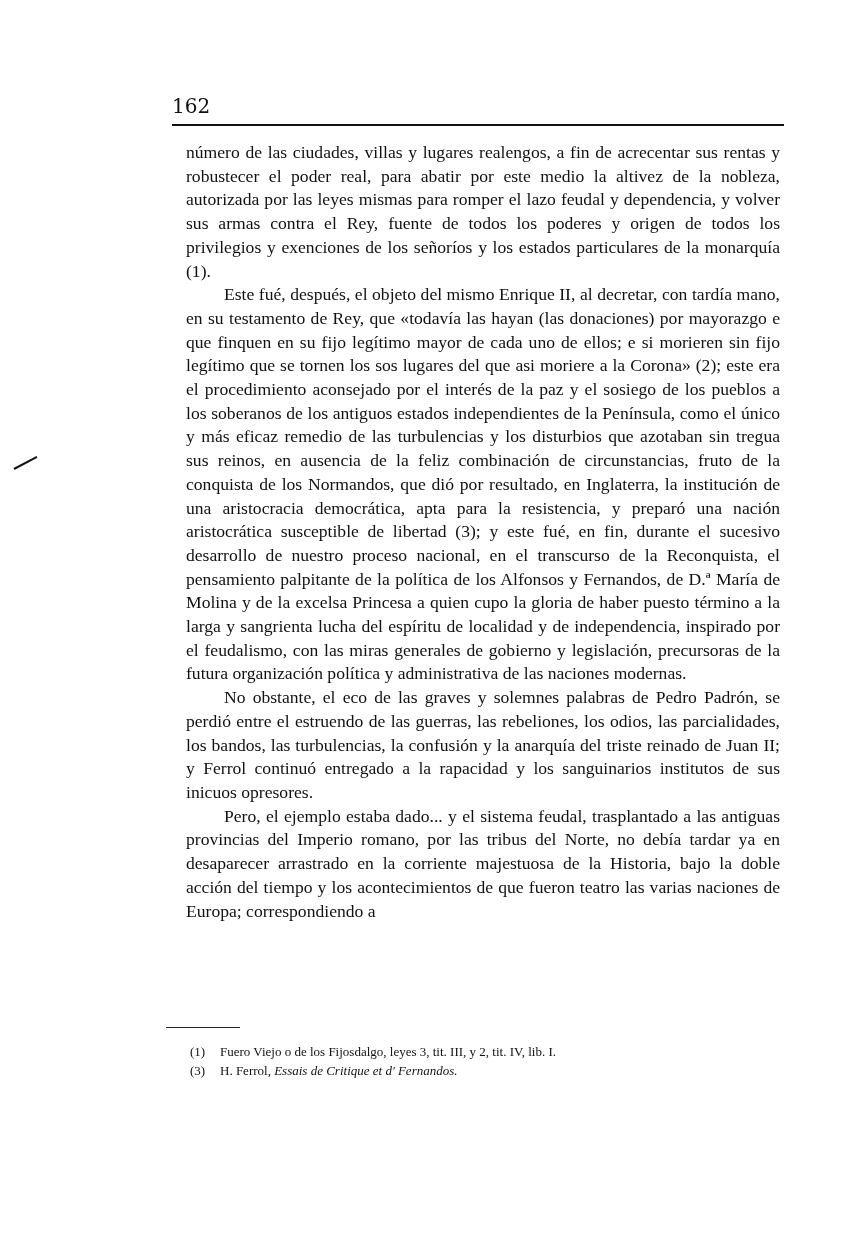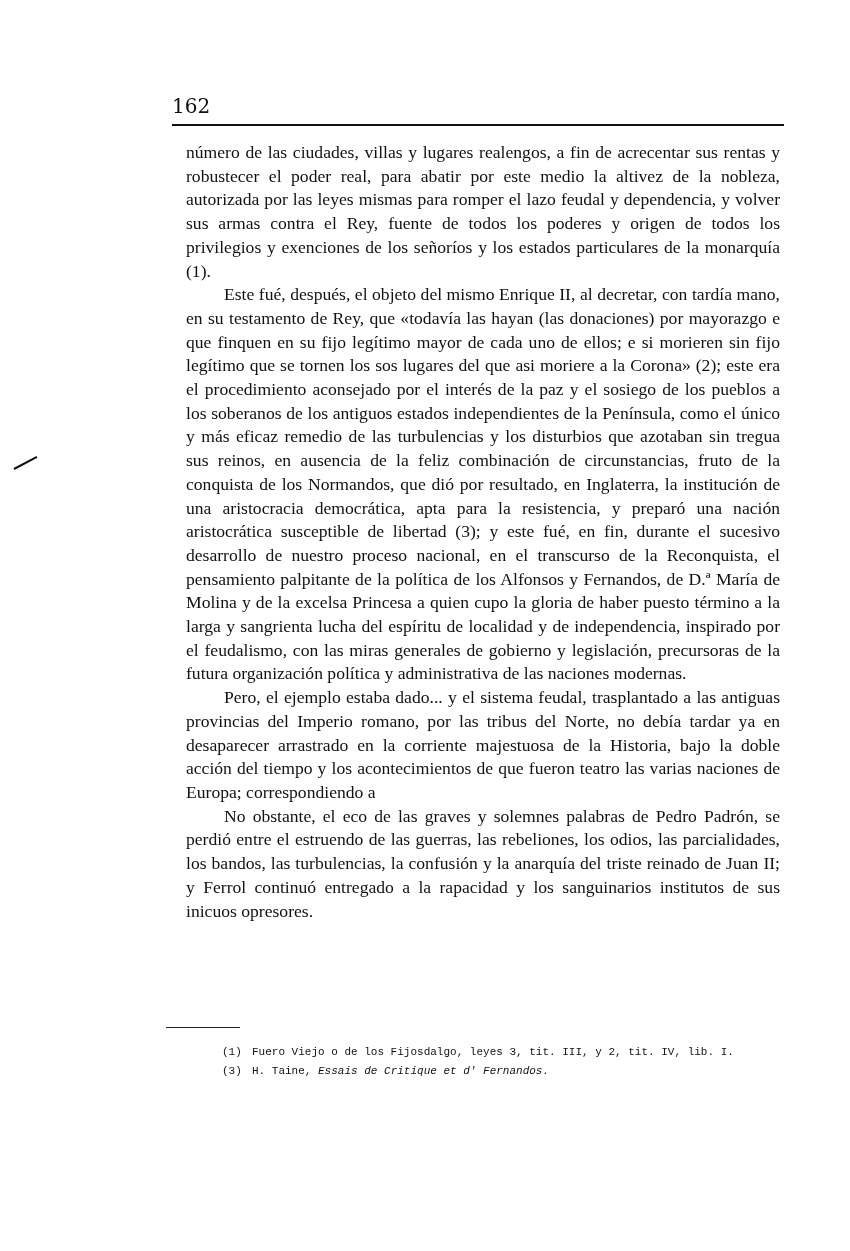--- a/index.html
+++ b/index.html
@@ -6,46 +6,46 @@
   body { width: 850px; height: 1251px; position: relative; overflow: hidden; color: #111; }
   .page { position: absolute; left: 0; top: 0; width: 804px; height: 1251px; }
   .header { position: absolute; left: 172px; top: 92px; width: 610px; height: 36px; }
   .page-number { position: absolute; left: 0; top: 2px; font-family: "DejaVu Serif", serif; font-size: 20px; letter-spacing: 0px; }
   .running-title { position: absolute; left: 86px; top: 0px; font-family: "DejaVu Serif", serif; font-size: 21px; font-weight: bold; letter-spacing: 0.5px; }
   .header-rule { position: absolute; left: 172px; top: 124px; width: 612px; height: 2px; background: #111; }
   .body-text { position: absolute; left: 166px; top: 141px; width: 594px; font-family: "Liberation Serif", serif; font-size: 17.6px; line-height: 23.7px; text-align: justify; margin-left: 20px; }
   .body-text p { margin: 0; text-indent: 38px; }
   .body-text p.cont { text-indent: 0; }
   .footnote-rule { position: absolute; left: 166px; top: 1027px; width: 74px; height: 1px; background: #222; }
-  .footnotes { position: absolute; left: 190px; top: 1043px; width: 580px; font-family: Liberation Mono, monospace; font-size: 11px; line-height: 18.5px; margin-left: 32px; }
+  .footnotes { position: absolute; left: 190px; top: 1043px; width: 580px; font-family: Liberation Serif, serif; font-size: 13px; line-height: 18.5px; }
   .footnote { white-space: nowrap; }
   .fn-num { display: inline-block; width: 30px; }
   .fn-ital { font-style: italic; }
   .margin-mark { position: absolute; left: 14px; top: 468px; width: 26px; height: 2px; background: #111; transform: rotate(-28deg); transform-origin: left center; }
 </style>
 </head>
 <body>
 
 <div class="page">
   <div class="header">
     <span class="page-number">162</span>
   </div>
   <div class="header-rule"></div>
 
   <div class="body-text">
     <p class="cont">número de las ciudades, villas y lugares realengos, a fin de acrecentar sus rentas y robustecer el poder real, para abatir por este medio la altivez de la nobleza, autorizada por las leyes mismas para romper el lazo feudal y dependencia, y volver sus armas contra el Rey, fuente de todos los poderes y origen de todos los privilegios y exenciones de los señoríos y los estados particulares de la monarquía (1).</p>
     <p>Este fué, después, el objeto del mismo Enrique II, al decretar, con tardía mano, en su testamento de Rey, que «todavía las hayan (las donaciones) por mayorazgo e que finquen en su fijo legítimo mayor de cada uno de ellos; e si morieren sin fijo legítimo que se tornen los sos lugares del que asi moriere a la Corona» (2); este era el procedimiento aconsejado por el interés de la paz y el sosiego de los pueblos a los soberanos de los antiguos estados independientes de la Península, como el único y más eficaz remedio de las turbulencias y los disturbios que azotaban sin tregua sus reinos, en ausencia de la feliz combinación de circunstancias, fruto de la conquista de los Normandos, que dió por resultado, en Inglaterra, la institución de una aristocracia democrática, apta para la resistencia, y preparó una nación aristocrática susceptible de libertad (3); y este fué, en fin, durante el sucesivo desarrollo de nuestro proceso nacional, en el transcurso de la Reconquista, el pensamiento palpitante de la política de los Alfonsos y Fernandos, de D.ª María de Molina y de la excelsa Princesa a quien cupo la gloria de haber puesto término a la larga y sangrienta lucha del espíritu de localidad y de independencia, inspirado por el feudalismo, con las miras generales de gobierno y legislación, precursoras de la futura organización política y administrativa de las naciones modernas.</p>
+    <p>No obstante, el eco de las graves y solemnes palabras de Pedro Padrón, se perdió entre el estruendo de las guerras, las rebeliones, los odios, las parcialidades, los bandos, las turbulencias, la confusión y la anarquía del triste reinado de Juan II; y Ferrol continuó entregado a la rapacidad y los sanguinarios institutos de sus inicuos opresores.</p>
     <p>Pero, el ejemplo estaba dado... y el sistema feudal, trasplantado a las antiguas provincias del Imperio romano, por las tribus del Norte, no debía tardar ya en desaparecer arrastrado en la corriente majestuosa de la Historia, bajo la doble acción del tiempo y los acontecimientos de que fueron teatro las varias naciones de Europa; correspondiendo a</p>
-    <p>No obstante, el eco de las graves y solemnes palabras de Pedro Padrón, se perdió entre el estruendo de las guerras, las rebeliones, los odios, las parcialidades, los bandos, las turbulencias, la confusión y la anarquía del triste reinado de Juan II; y Ferrol continuó entregado a la rapacidad y los sanguinarios institutos de sus inicuos opresores.</p>
   </div>
 
   <div class="footnote-rule"></div>
   <div class="footnotes">
     <div class="footnote">
       <span class="fn-num">(1)</span><span>Fuero Viejo o de los Fijosdalgo, leyes 3, tit. III, y 2, tit. IV, lib. I.</span><span class="fn-ital"></span>
     </div>
     <div class="footnote">
-      <span class="fn-num">(3)</span><span>H. Taine, </span><span class="fn-ital">Essais de Critique et d' Fernandos.</span>
+      <span class="fn-num">(3)</span><span>H. Ferrol, </span><span class="fn-ital">Essais de Critique et d' Fernandos.</span>
     </div>
   </div>
 
   <div class="margin-mark"></div>
 </div>
 
 </body></html>

